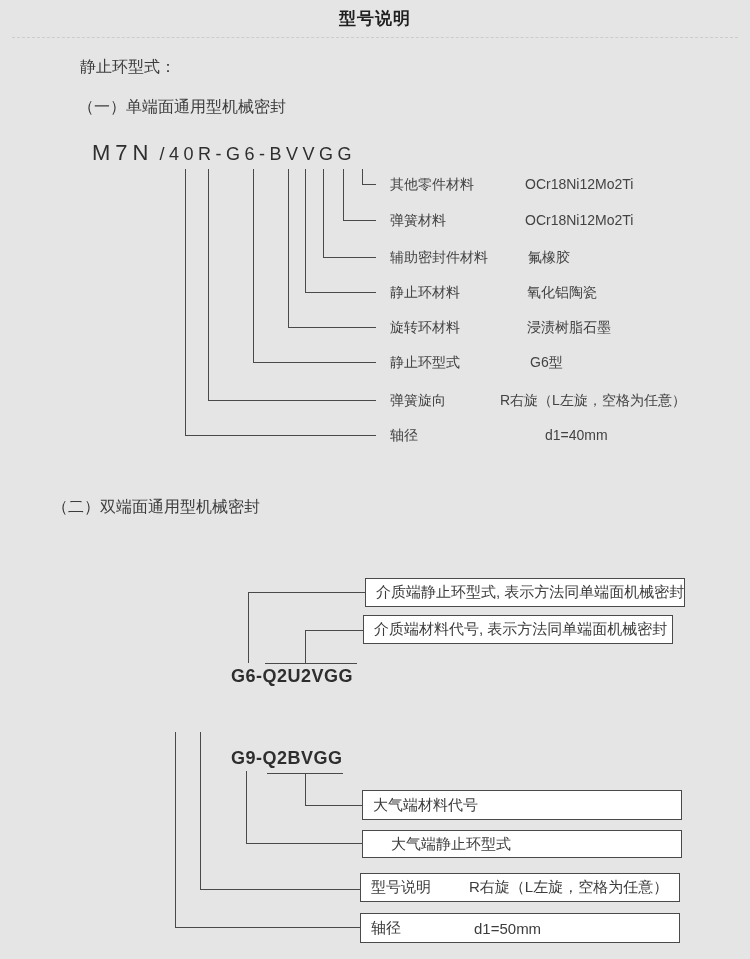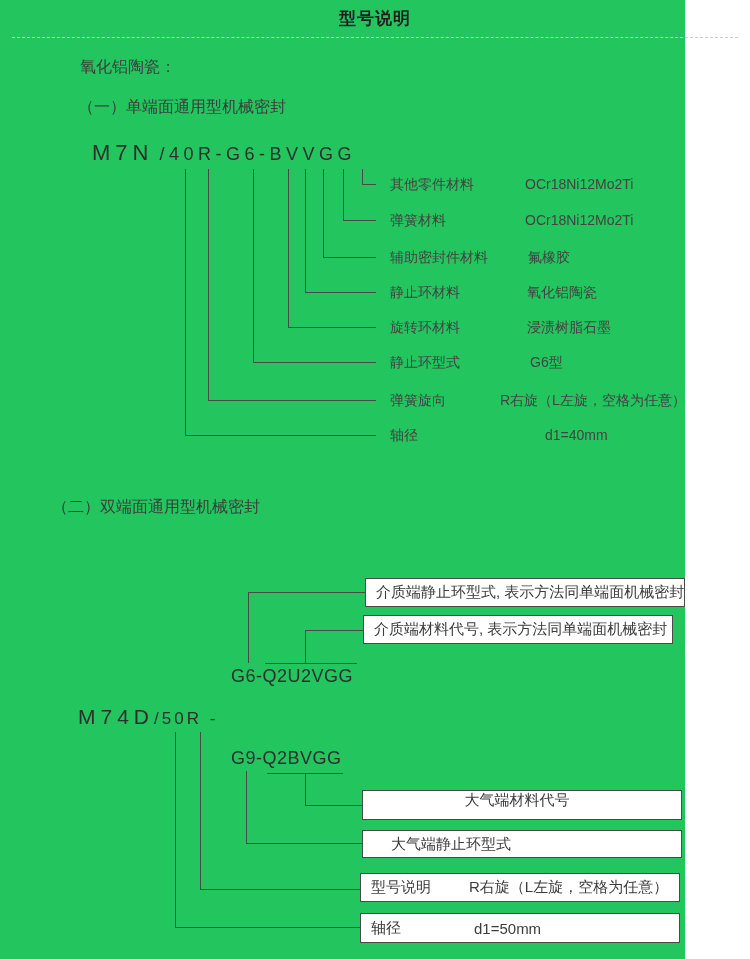--- a/index.html
+++ b/index.html
@@ -4,21 +4,21 @@
 <style>
   * { margin:0; padding:0; box-sizing:border-box; }
   html,body { background:#ffffff; }
   body {
     font-family:"Liberation Sans","DejaVu Sans",sans-serif;
     color:#3c3c3c;
     width:750px; height:959px;
     position:relative;
     overflow:hidden;
   }
-  .page { position:absolute; left:0; top:0; width:685px; height:959px; background:#22c55e; }
+  .page { position:absolute; left:0; top:0; width:750px; height:959px; background:#e5e5e5; }
 
   .page-title {
     position:absolute; left:0; top:7px; width:750px;
     text-align:center; font-size:17px; font-weight:bold; color:#1f1f1f;
     letter-spacing:1px;
   }
   .separator {
     position:absolute; left:12px; top:37px; width:726px; height:0;
     border-top:1px dashed #cccccc;
   }
@@ -39,35 +39,35 @@
 
   .dbox {
     position:absolute; border:1px solid #4a4a4a; background:#fff;
     font-size:15px; color:#3c3c3c; white-space:nowrap;
     display:flex; align-items:center; padding-left:10px;
   }
   .dbox .lbl { display:inline-block; }
 
   .code2top, .code2bot {
     position:absolute; left:231px; font-size:18px; letter-spacing:0.5px;
-    color:#2e2e2e; white-space:nowrap;
+    color:#2e2e2e; white-space:nowrap;font-weight:bold;
   }
   .code2main { position:absolute; left:78px; top:705px; white-space:nowrap; color:#2e2e2e; }
   .code2main .big  { font-size:21px; letter-spacing:5px; }
   .code2main .rest { font-size:17px; letter-spacing:3px; }
 </style>
 </head>
 <body>
 
 <div class="page">
 
   <div class="page-title">型号说明</div>
   <div class="separator"></div>
 
-  <div class="s1-heading">氧化铝陶瓷：</div>
+  <div class="s1-heading">静止环型式：</div>
   <div class="s1-title">（一）单端面通用型机械密封</div>
 
   <div class="code1">
     <span class="big">M7N</span><span class="rest">/40R-G6-BVVGG</span>
   </div>
 
   <div class="vline" style="left:362px;top:169px;height:15px;"></div>
   <div class="hline" style="left:362px;top:184px;width:14px;"></div>
 
   <div class="vline" style="left:343px;top:169px;height:51px;"></div>
@@ -125,40 +125,37 @@
   </div>
 
   <div class="hline" style="left:248px;top:592px;width:117px;"></div>
   <div class="vline" style="left:248px;top:592px;height:71px;"></div>
   <div class="hline" style="left:305px;top:630px;width:58px;"></div>
   <div class="vline" style="left:305px;top:630px;height:33px;"></div>
   <div class="hline" style="left:265px;top:663px;width:92px;"></div>
 
   <div class="code2top" style="top:666px;">G6-Q2U2VGG</div>
 
-  <div class="code2main">
-    <span class="big">M74D</span><span class="rest">/50R -</span>
-  </div>
 
   <div class="code2bot" style="top:748px;">G9-Q2BVGG</div>
 
   <div class="vline" style="left:175px;top:732px;height:195px;"></div>
   <div class="hline" style="left:175px;top:927px;width:185px;"></div>
 
   <div class="vline" style="left:200px;top:732px;height:157px;"></div>
   <div class="hline" style="left:200px;top:889px;width:160px;"></div>
 
   <div class="vline" style="left:246px;top:771px;height:72px;"></div>
   <div class="hline" style="left:246px;top:843px;width:116px;"></div>
 
   <div class="hline" style="left:267px;top:773px;width:76px;"></div>
   <div class="vline" style="left:305px;top:773px;height:32px;"></div>
   <div class="hline" style="left:305px;top:805px;width:57px;"></div>
 
-  <div class="dbox" style="left:362px;top:790px;width:320px;height:30px;flex-direction:column;">
+  <div class="dbox" style="left:362px;top:790px;width:320px;height:30px;">
     <span class="lbl" style="width:125px;">大气端材料代号</span>
   </div>
   <div class="dbox" style="left:362px;top:830px;width:320px;height:28px;padding-left:28px;">
     <span class="lbl">大气端静止环型式</span>
   </div>
   <div class="dbox" style="left:360px;top:873px;width:320px;height:29px;">
     <span class="lbl" style="width:98px;">型号说明</span>
     <span>R右旋（L左旋，空格为任意）</span>
   </div>
   <div class="dbox" style="left:360px;top:913px;width:320px;height:30px;">

